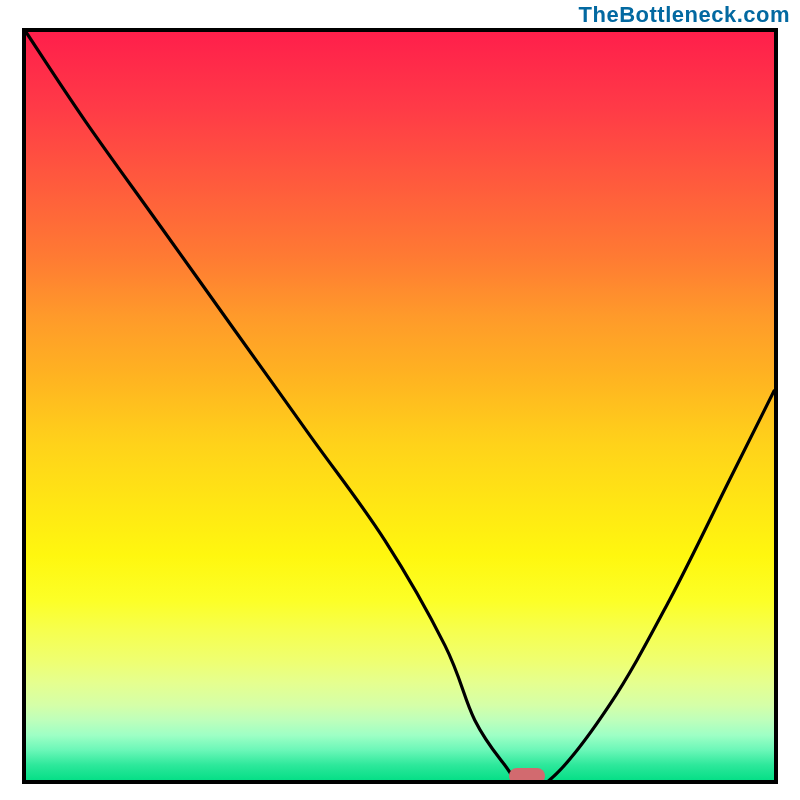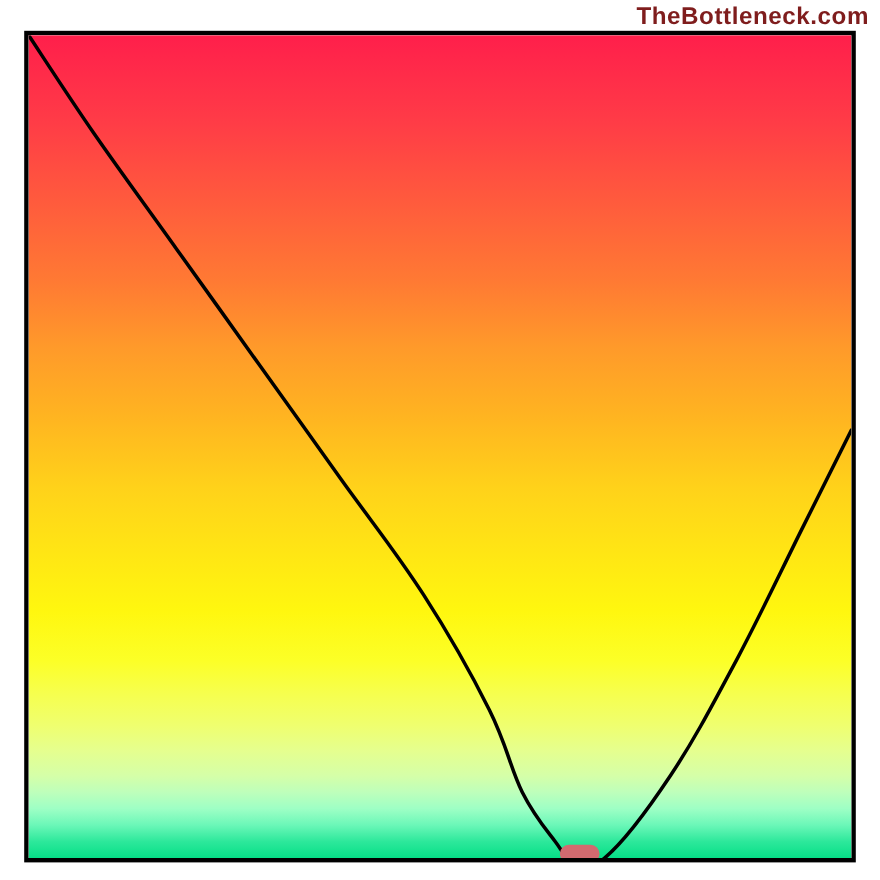--- a/index.html
+++ b/index.html
@@ -14,21 +14,21 @@
     position: relative;
     width: 800px;
     height: 800px;
   }
   .watermark {
     position: absolute;
     top: 2px;
     right: 10px;
     font-size: 22px;
     font-weight: 600;
-    color: #7f1d1d;
+    color: #0369a1;
     letter-spacing: 0.5px;
   }
   .plot {
     position: absolute;
     left: 22px;
     top: 28px;
     width: 756px;
     height: 756px;
     border: 4px solid #000000;
     box-sizing: border-box;

